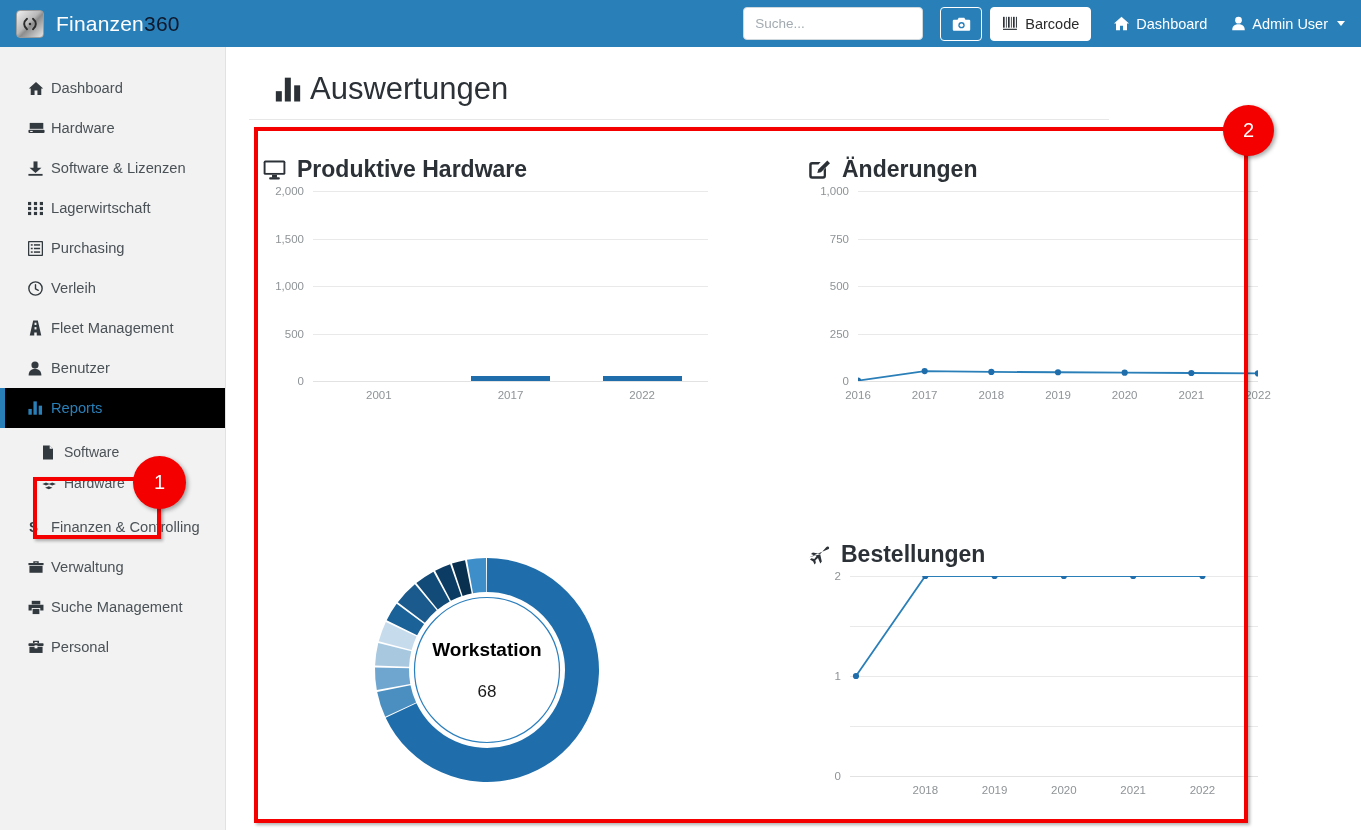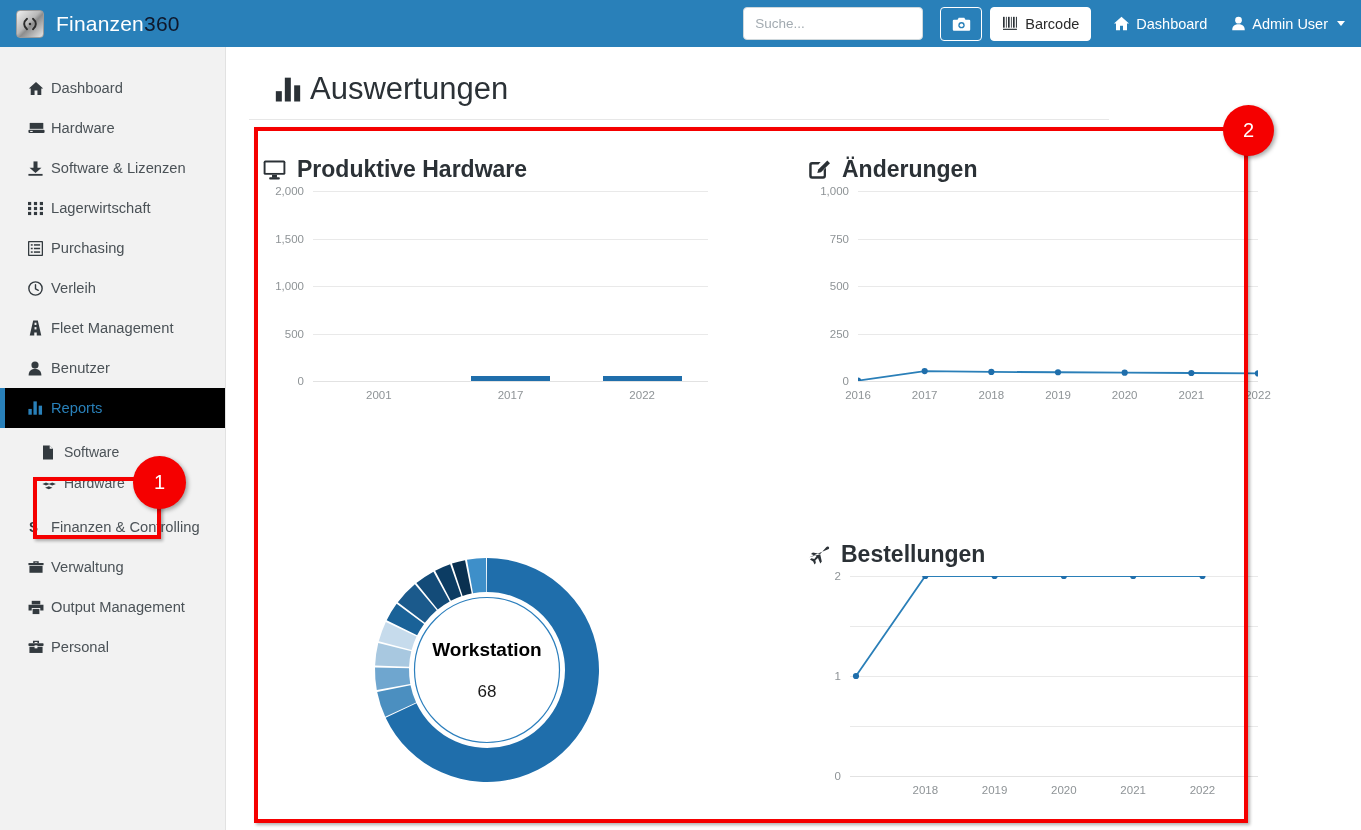--- a/index.html
+++ b/index.html
@@ -351,21 +351,21 @@
     </div>
 
     <div class="side-item">
       <span class="sicon">
         <svg width="16" height="15" viewBox="0 0 18 16">
           <rect x="4.2" y="0.5" width="9.6" height="4" fill="currentColor"></rect>
           <path d="M0.6 5 L17.4 5 L17.4 11.4 L13.8 11.4 L13.8 8.6 L4.2 8.6 L4.2 11.4 L0.6 11.4 Z" fill="currentColor"></path>
           <rect x="5.2" y="9.6" width="7.6" height="5.8" fill="currentColor"></rect>
         </svg>
       </span>
-      <span>Output Management</span>
+      <span>Suche Management</span>
     </div>
 
     <div class="side-item">
       <span class="sicon">
         <svg width="16" height="14" viewBox="0 0 18 15">
           <path d="M5.6 0.6 L12.4 0.6 L12.4 3 L10.6 3 L10.6 2 L7.4 2 L7.4 3 L5.6 3 Z" fill="currentColor"></path>
           <rect x="0.5" y="3.4" width="17" height="3" rx="0.8" fill="currentColor"></rect>
           <path d="M1.6 7.2 L16.4 7.2 L16.4 14.2 L1.6 14.2 Z" fill="currentColor"></path>
           <rect x="7.4" y="5.6" width="3.2" height="3.4" fill="#f2f2f2"></rect>
         </svg>

